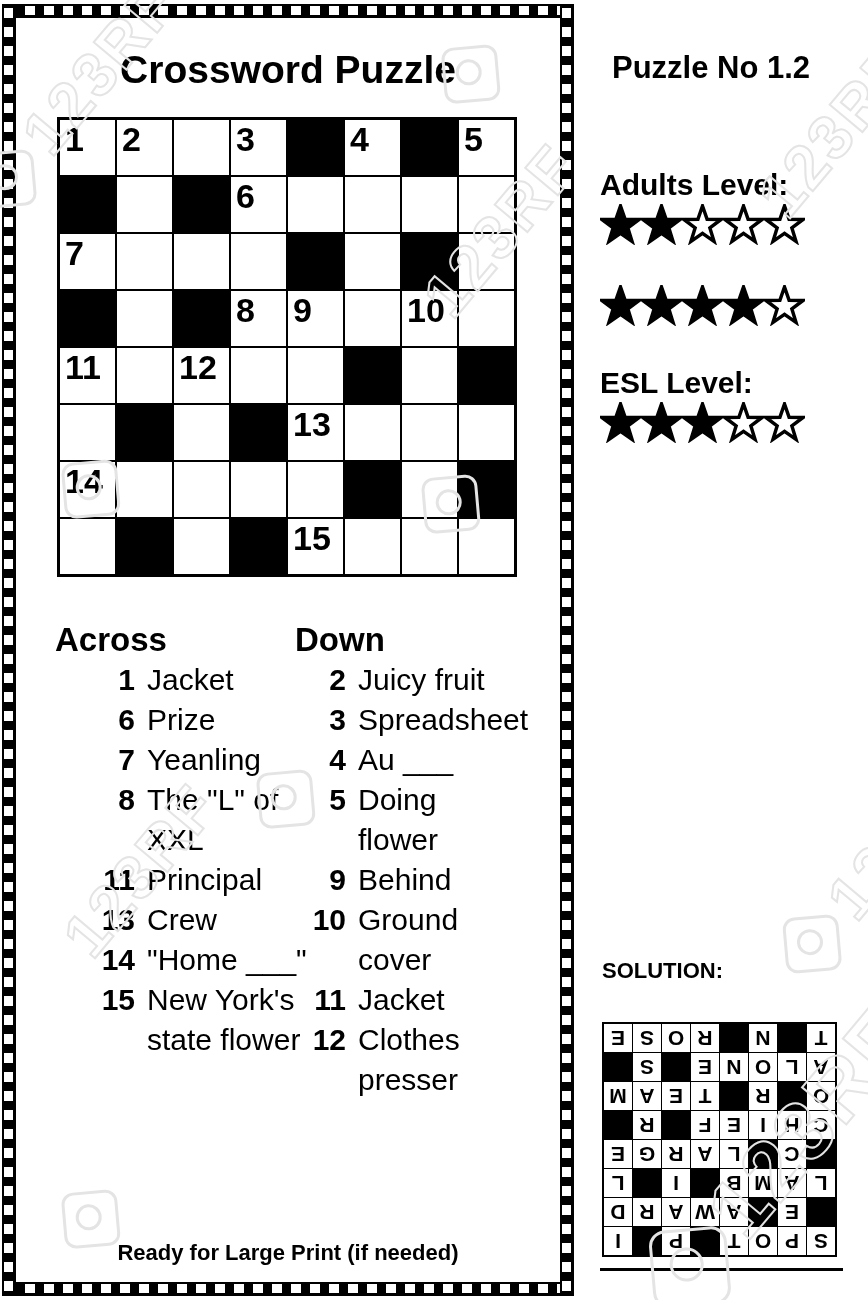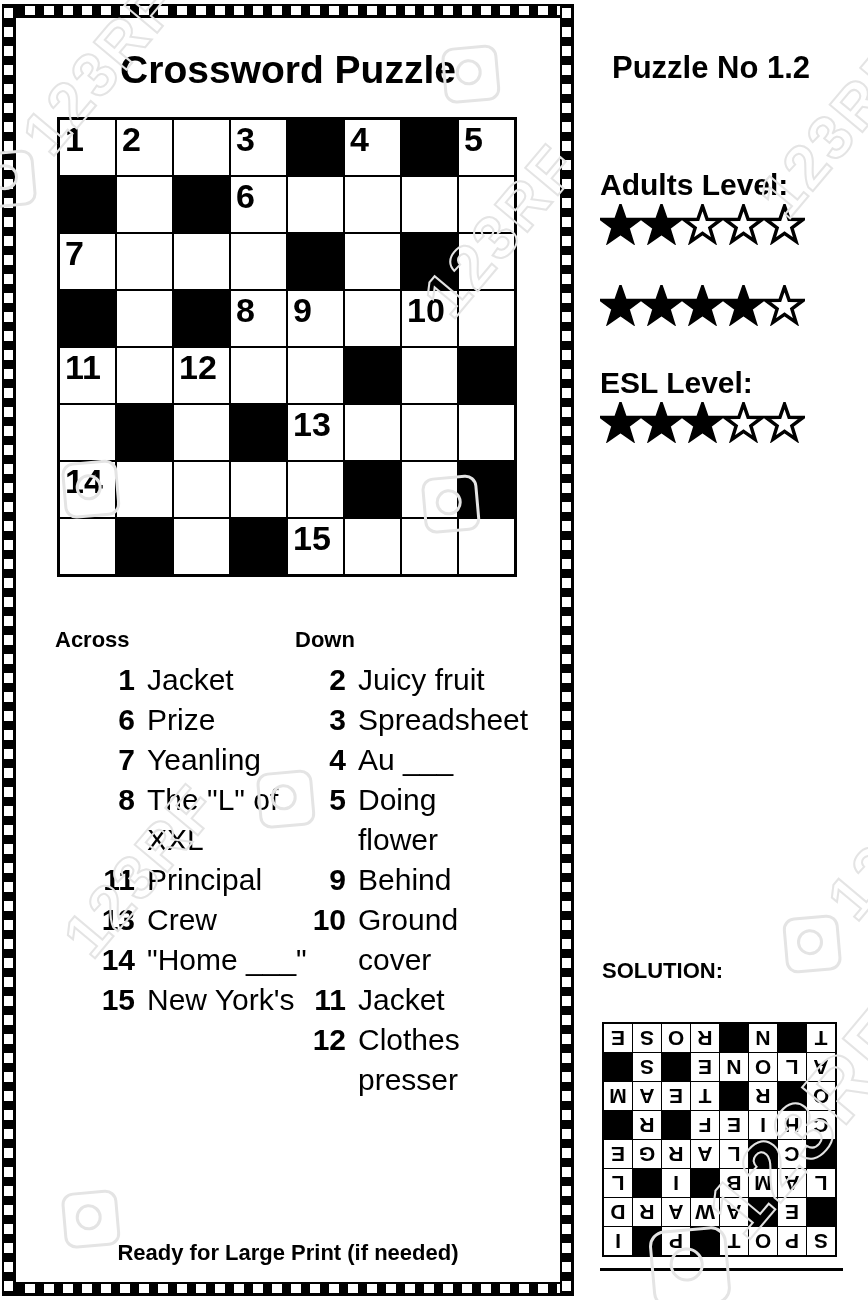--- a/index.html
+++ b/index.html
@@ -49,21 +49,21 @@
   .xgrid{position:absolute;left:55px;top:113px;border:3px solid #000;background:#000;
     display:grid;grid-template-columns:repeat(8,55px);grid-auto-rows:55px;gap:2px;}
   .xgrid .cell{background:#fff;position:relative;}
   .xgrid .cell.blk{background:#000;}
   .xgrid .num{position:absolute;top:1px;left:5px;font-weight:bold;font-size:34px;line-height:36px;}
 
   
   .cluecol{position:absolute;}
   .cluecol.across{left:53px;top:616px;}
   .cluecol.down{left:293px;top:616px;}
-  .chead{font-size:22px;font-weight:bold;line-height:40px;}
+  .chead{font-size:33px;font-weight:bold;line-height:40px;}
   .clue{display:flex;font-size:30px;line-height:40px;}
   .across .clue{margin-left:40px;}
   .across .cnum{flex:0 0 40px;text-align:right;font-weight:bold;}
   .down .clue{margin-left:7px;}
   .down .cnum{flex:0 0 44px;text-align:right;font-weight:bold;}
   .ctxt{margin-left:12px;white-space:nowrap;}
 
   .footer{position:absolute;left:0;right:0;top:1236px;text-align:center;
     font-size:22px;font-weight:bold;}
 
@@ -272,20 +272,21 @@
         <div class="clue">
           <span class="cnum">14</span>
           <div class="ctxt">
             <div>"Home ___"</div>
           </div>
         </div>
         <div class="clue">
           <span class="cnum">15</span>
           <div class="ctxt">
             <div>New York's</div>
+            <div>state flower</div>
           </div>
         </div>
       </div>
   </div>
 
   <div class="cluecol down">
     <div class="chead">Down</div>
     <div id="down-list">
         <div class="clue">
           <span class="cnum">2</span>

